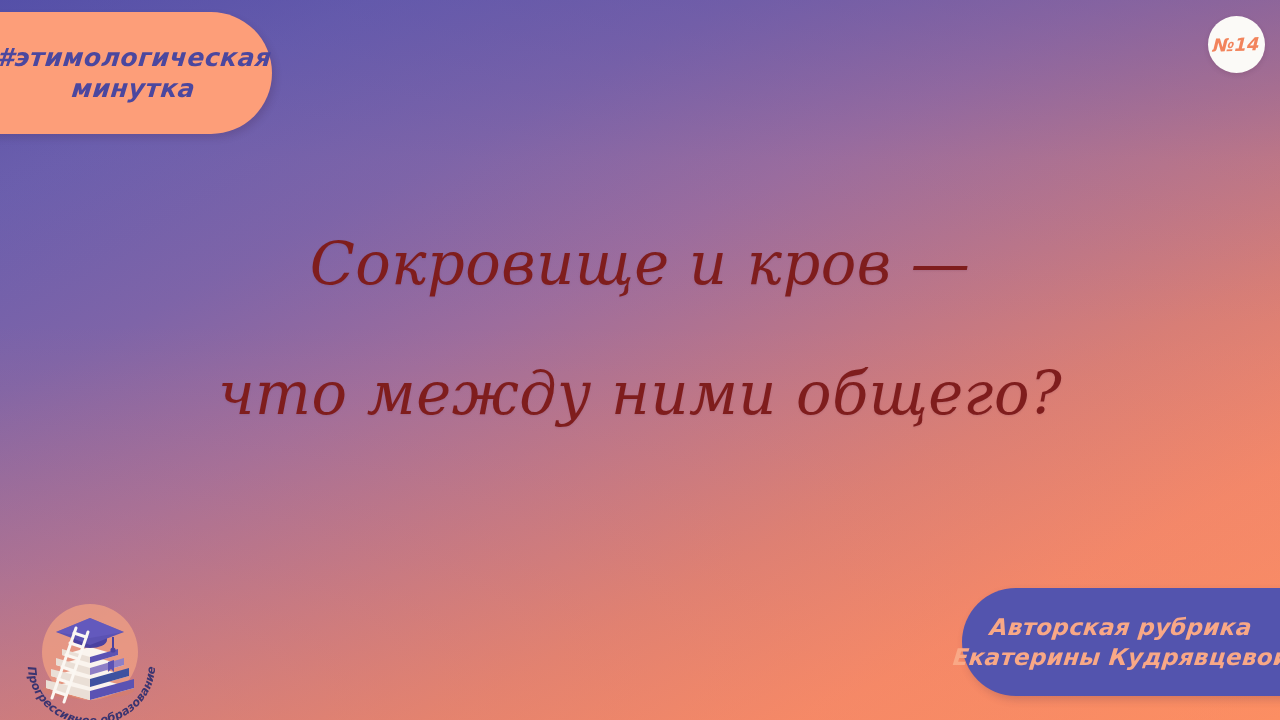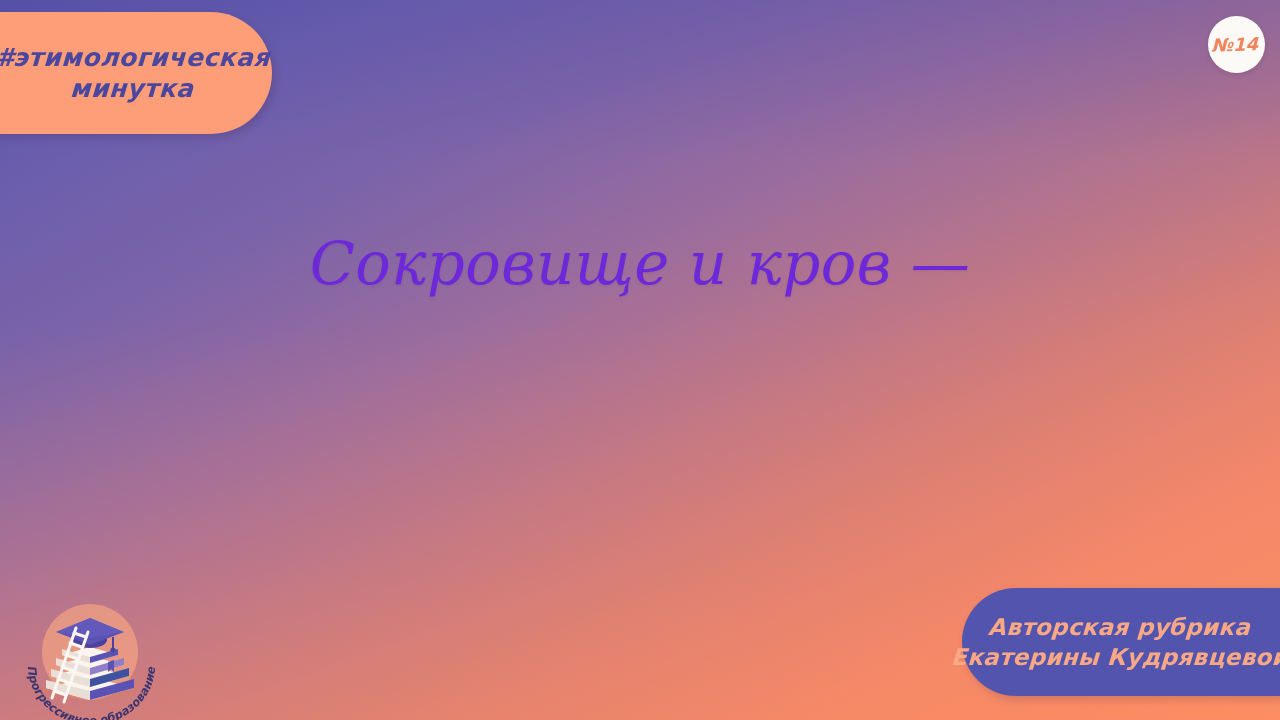--- a/index.html
+++ b/index.html
@@ -102,21 +102,21 @@
   
   #headline {
     position: absolute;
     left: 0;
     right: 0;
     top: 232px;
     text-align: center;
     pointer-events: none;
   }
   .headline-line {
-    color: #6d28d9;
+    color: #7f1d1d;
     font-family: "DejaVu Serif", "Liberation Serif", serif;
     font-style: italic;
     font-size: 59px;
     line-height: 1.08;
     letter-spacing: 0.5px;
     text-shadow: 0 1px 2px rgba(110,60,90,0.18);
   }
   .headline-gap { height: 66px; }
 
   
@@ -171,20 +171,21 @@
     <div class="hashtag-line second">минутка</div>
   </div>
 
   <div id="number-badge">
     <span id="number-badge-text">№14</span>
   </div>
 
   <div id="headline">
     <div class="headline-line">Сокровище и кров —</div>
     <div class="headline-gap"></div>
+    <div class="headline-line">что между ними общего?</div>
   </div>
 
   <div id="author-badge">
     <div class="author-line">Авторская рубрика</div>
     <div class="author-line">Екатерины Кудрявцевой</div>
   </div>
 
   <div id="logo">
     <svg width="150" height="128" viewBox="0 0 150 128">
       <defs>

